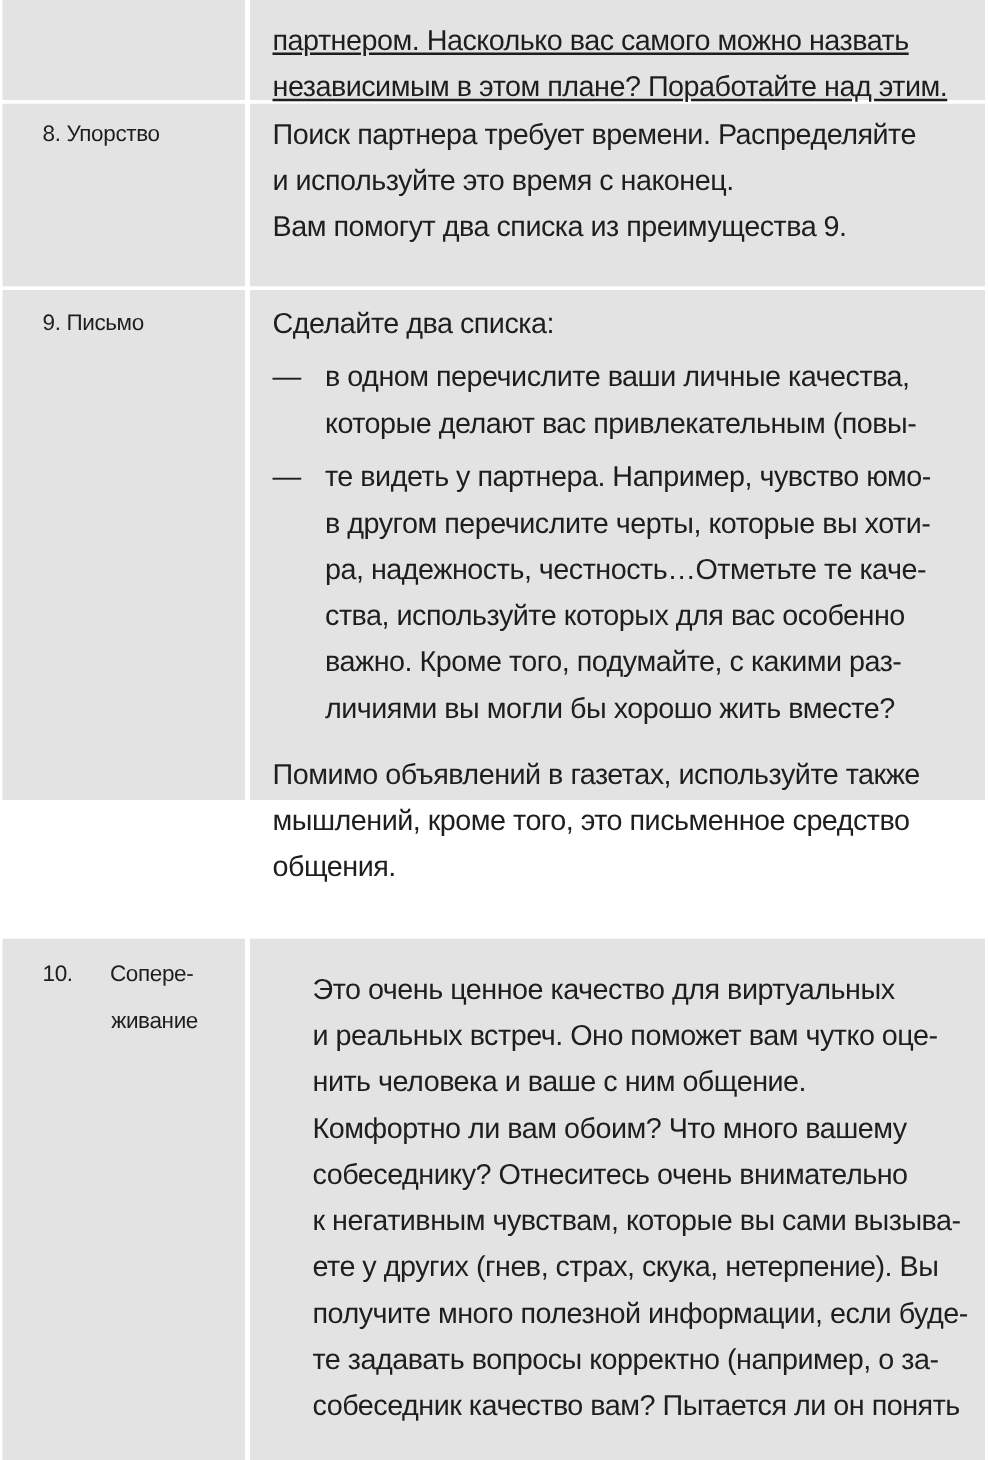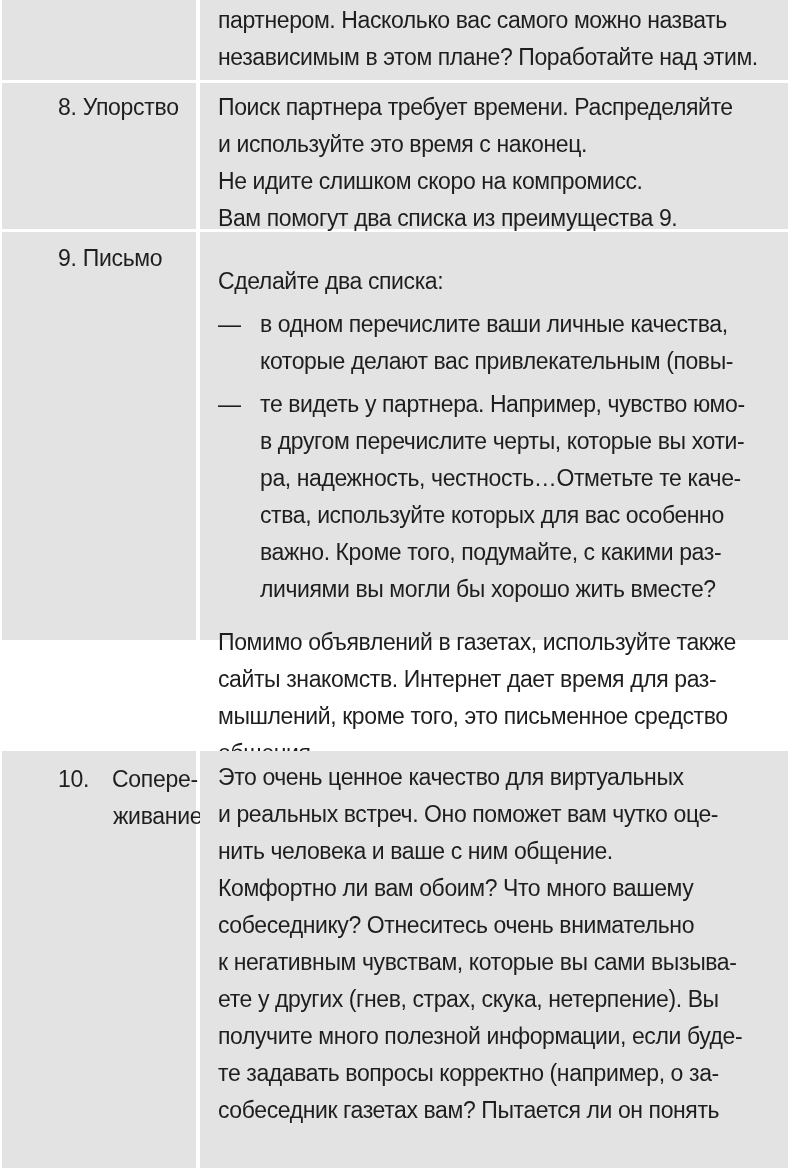--- a/index.html
+++ b/index.html
@@ -2,114 +2,112 @@
 <html><head>
 <meta charset="utf-8">
 <style>
   html, body { margin: 0; padding: 0; background: #ffffff; }
   body { width: 790px; height: 1168px; overflow: hidden; font-family: "Liberation Sans", "DejaVu Sans", sans-serif; color: #1e1e1e; }
   .table { position: absolute; left: 0; top: 0; width: 790px; }
   .row { position: absolute; left: 0; width: 790px; }
   .cell { position: absolute; top: 0; bottom: 0; background: #e3e3e3; box-sizing: border-box; }
   .c1 { left: 2px; width: 194px; }
   .c2 { left: 200px; width: 588px; }
-  .lbl { position: absolute; left: 32px; font-size: 23px; line-height: 37px; letter-spacing: -0.3px; white-space: nowrap; margin-left: 24px; }
+  .lbl { position: absolute; left: 32px; font-size: 18px; line-height: 37px; letter-spacing: -0.3px; white-space: nowrap; }
   .lbl .num { display: inline-block; }
   .lbl10 .num { width: 54px; }
   .lbl10 .l2 { padding-left: 55px; }
   .txt { position: absolute; left: 18px; right: 10px; font-size: 23px; line-height: 37px; letter-spacing: -0.4px; }
   .line { white-space: nowrap; display: block; }
   .bullet { position: relative; padding-left: 42px; }
   .bullet .dash { position: absolute; left: 0; top: 0; }
   .gap { height: 12px; }
 </style>
 </head>
 <body>
 
 <div class="table">
 
   <div class="row" style="top:0; height:80px;">
     <div class="cell c1"></div>
     <div class="cell c2">
-      <div class="txt" style="top:2px;">
+      <div class="txt" style="top:14px;text-decoration:underline;">
         <span class="line">партнером. Насколько вас самого можно назвать</span>
         <span class="line">независимым в этом плане? Поработайте над этим.</span>
       </div>
     </div>
   </div>
 
   <div class="row" style="top:83px; height:146px;">
     <div class="cell c1">
       <div class="lbl" style="top:6px;">
         <span class="num">8.</span>
         <span>Упорство</span>
       </div>
     </div>
     <div class="cell c2">
       <div class="txt" style="top:6px;">
         <span class="line">Поиск партнера требует времени. Распределяйте</span>
         <span class="line">и используйте это время с наконец.</span>
-        <span class="line">Не идите слишком скоро на компромисс.</span>
         <span class="line">Вам помогут два списка из преимущества 9.</span>
       </div>
     </div>
   </div>
 
   <div class="row" style="top:232px; height:408px;">
     <div class="cell c1">
       <div class="lbl" style="top:8px;">
         <span class="num">9.</span>
         <span>Письмо</span>
       </div>
     </div>
     <div class="cell c2">
-      <div class="txt" style="top:8px;margin-top:23px;">
+      <div class="txt" style="top:8px;">
         <span class="line">Сделайте два списка:</span>
         <div class="gap" style="height:6px;"></div>
         <div class="bullet">
           <span class="dash">—</span>
           <span class="line">в одном перечислите ваши личные качества,</span>
           <span class="line">которые делают вас привлекательным (повы-</span>
         </div>
         <div class="gap" style="height:6px;"></div>
         <div class="bullet">
           <span class="dash">—</span>
           <span class="line">те видеть у партнера. Например, чувство юмо-</span>
           <span class="line">в другом перечислите черты, которые вы хоти-</span>
           <span class="line">ра, надежность, честность…Отметьте те каче-</span>
           <span class="line">ства, используйте которых для вас особенно</span>
           <span class="line">важно. Кроме того, подумайте, с какими раз-</span>
           <span class="line">личиями вы могли бы хорошо жить вместе?</span>
         </div>
         <div class="gap" style="height:16px;"></div>
         <span class="line">Помимо объявлений в газетах, используйте также</span>
-        <span class="line">сайты знакомств. Интернет дает время для раз-</span>
         <span class="line">мышлений, кроме того, это письменное средство</span>
         <span class="line">общения.</span>
       </div>
     </div>
   </div>
 
   <div class="row" style="top:751px; height:441px;">
     <div class="cell c1">
       <div class="lbl lbl10" style="top:10px;">
         <span class="num">10.</span><span>Сопере-</span><br>
         <span class="l2">живание</span>
       </div>
     </div>
     <div class="cell c2">
-      <div class="txt" style="top:8px;">
+      <div class="txt" style="top:22px;margin-left:32px;">
         <span class="line">Это очень ценное качество для виртуальных</span>
         <span class="line">и реальных встреч. Оно поможет вам чутко оце-</span>
         <span class="line">нить человека и ваше с ним общение.</span>
         <span class="line">Комфортно ли вам обоим? Что много вашему</span>
         <span class="line">собеседнику? Отнеситесь очень внимательно</span>
         <span class="line">к негативным чувствам, которые вы сами вызыва-</span>
         <span class="line">ете у других (гнев, страх, скука, нетерпение). Вы</span>
         <span class="line">получите много полезной информации, если буде-</span>
         <span class="line">те задавать вопросы корректно (например, о за-</span>
-        <span class="line">собеседник газетах вам? Пытается ли он понять</span>
+        <span class="line">собеседник качество вам? Пытается ли он понять</span>
 
       </div>
     </div>
   </div>
 
 </div>
 
 </body></html>

